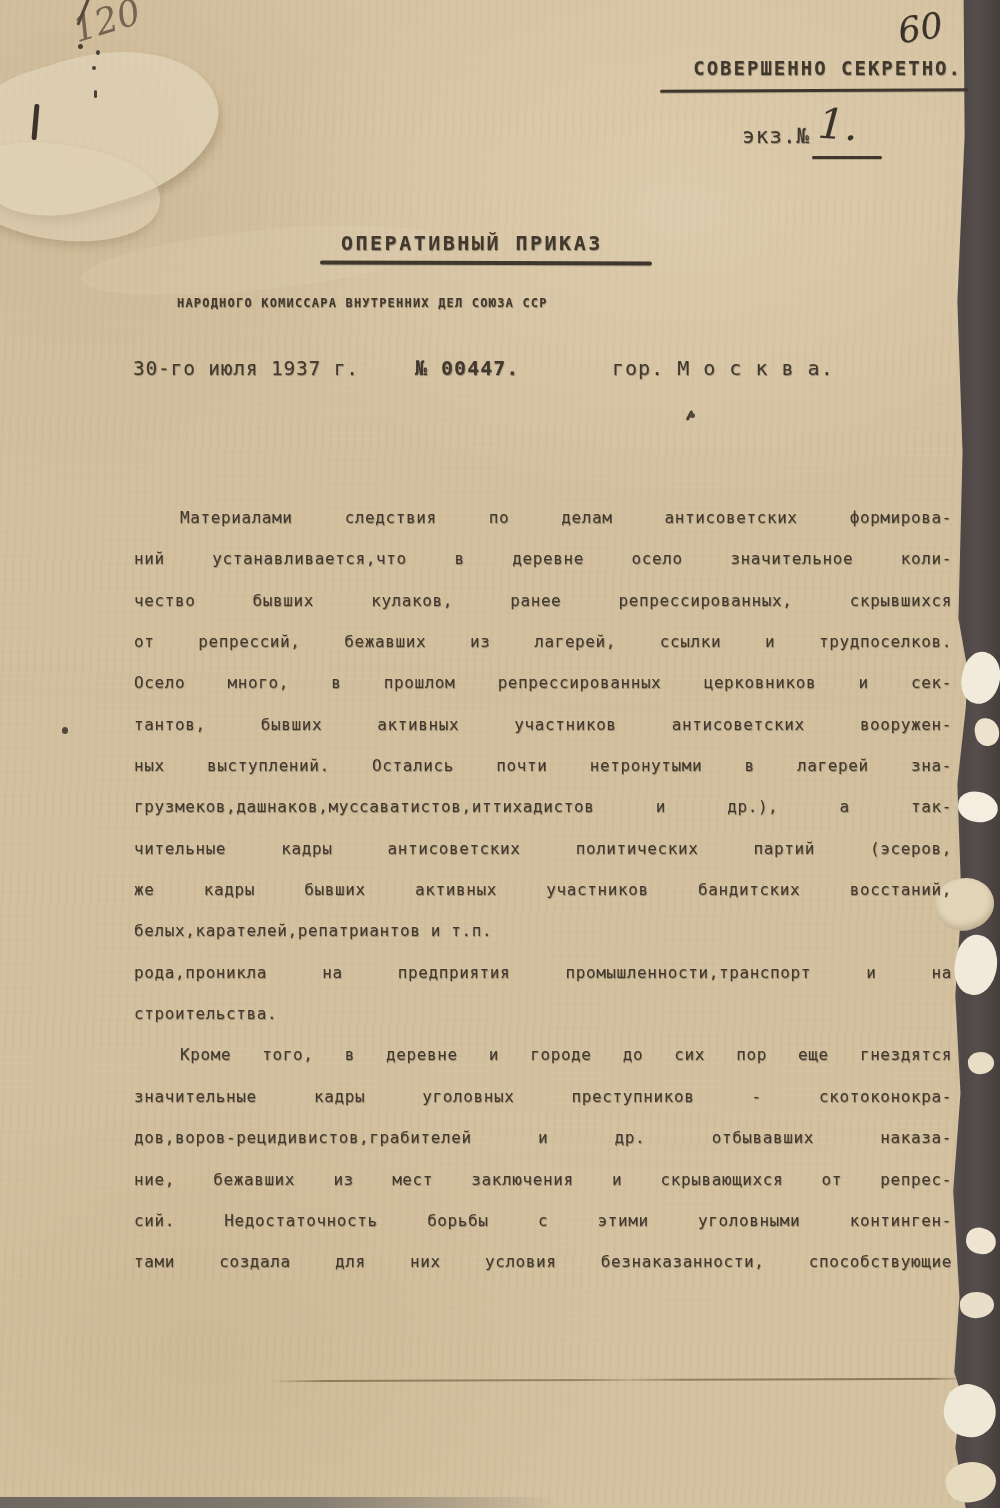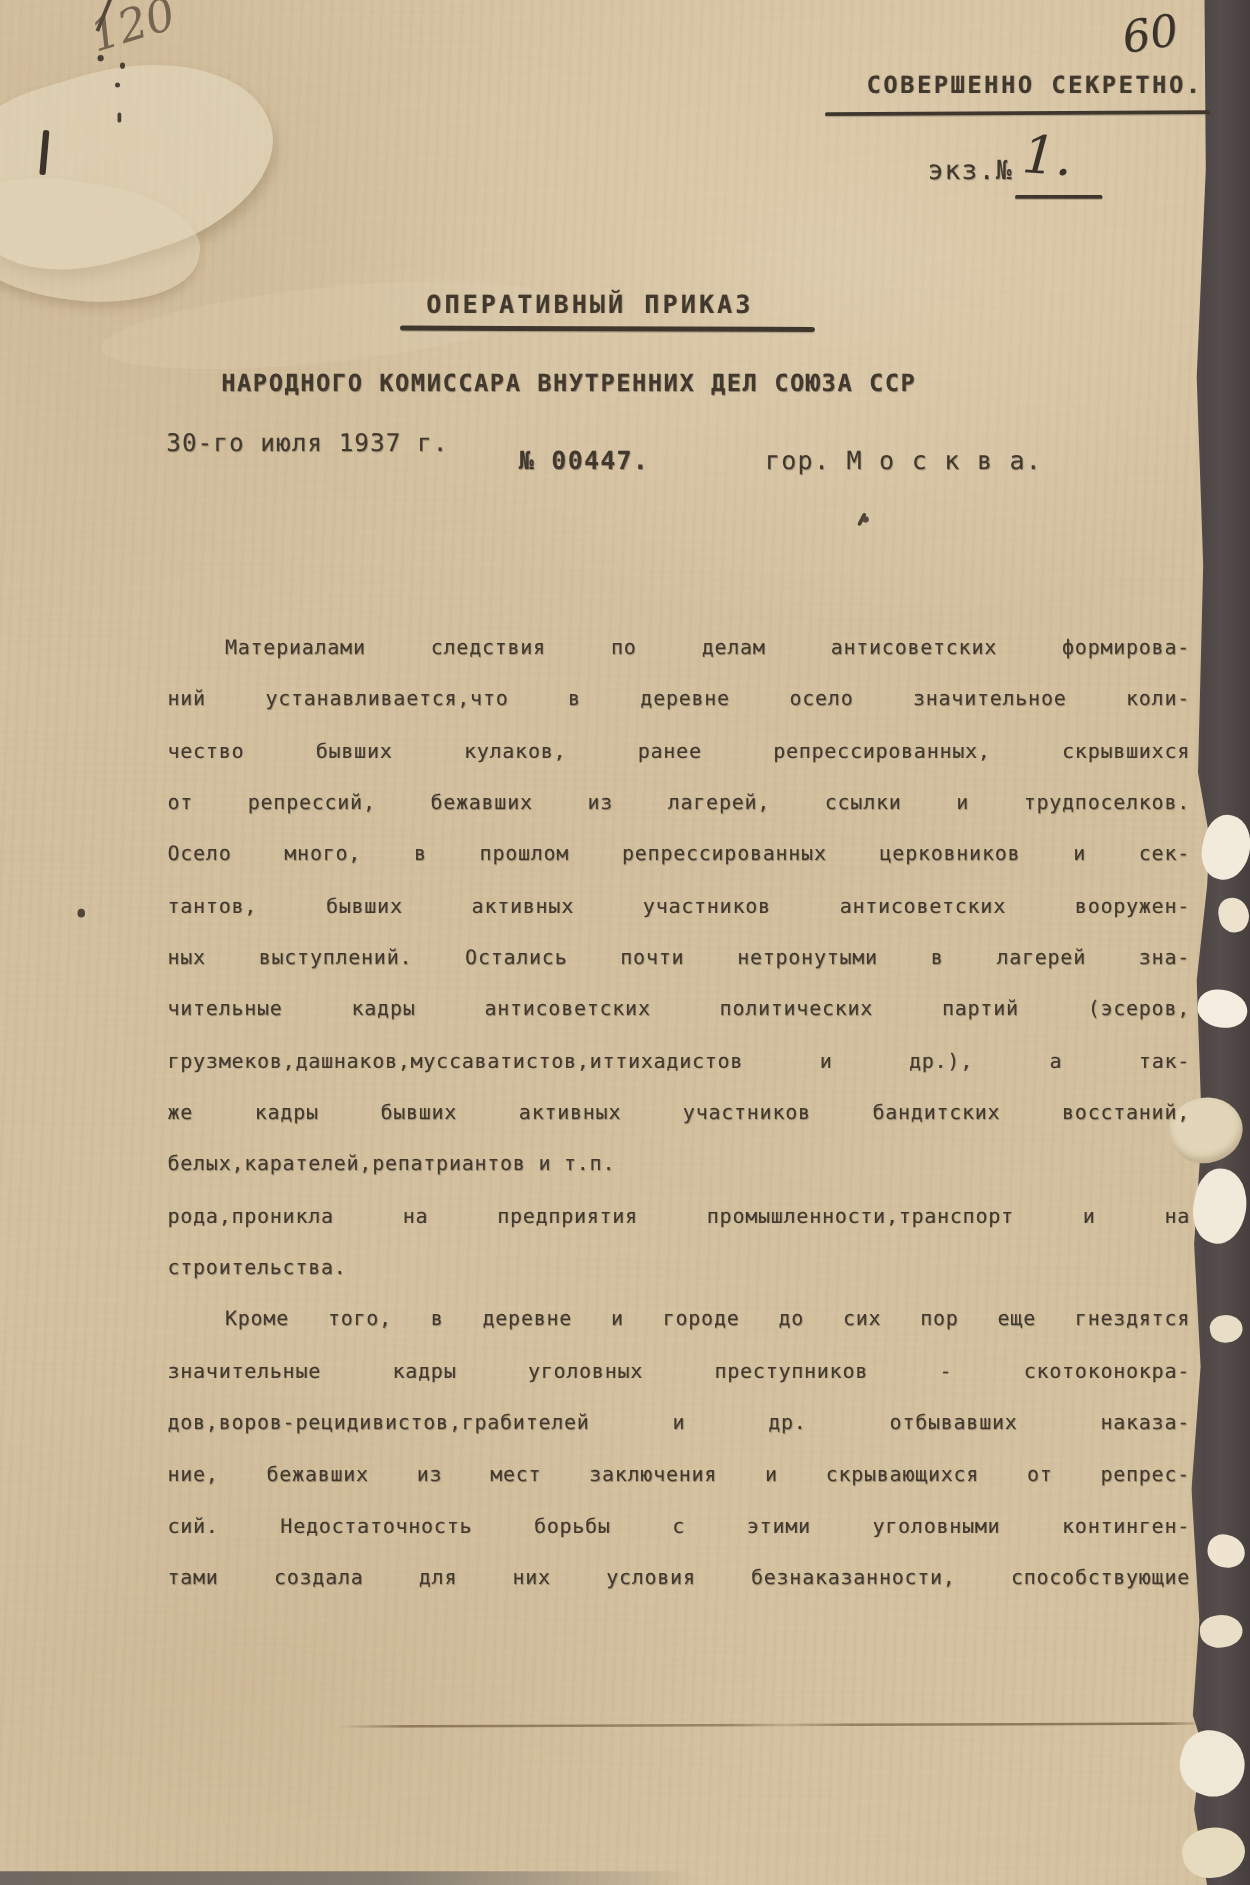--- a/index.html
+++ b/index.html
@@ -99,37 +99,37 @@
   <div class="abs typed" style="left:666px;top:57px;width:296px;text-align:right;font-size:19px;letter-spacing:2px;font-weight:bold;">СОВЕРШЕННО СЕКРЕТНО.</div>
   <div class="rule" style="left:660px;top:89px;width:308px;height:3px;transform:rotate(-0.3deg);"></div>
 
   <div class="abs typed" style="left:742px;top:124px;font-size:21px;letter-spacing:1px;">экз.№</div>
   <div class="abs hand" style="left:818px;top:100px;font-size:42px;color:#3a332b;transform:rotate(4deg);">1.</div>
   <div class="rule" style="left:812px;top:156px;width:70px;height:3px;"></div>
 
   <div class="abs typed" style="left:341px;top:231px;font-size:20px;font-weight:bold;letter-spacing:2.5px;">ОПЕРАТИВНЫЙ ПРИКАЗ</div>
   <div class="rule" style="left:320px;top:261px;width:332px;height:4px;transform:rotate(0.2deg);"></div>
 
-  <div class="abs typed" style="left:177px;top:296px;font-size:19px;font-weight:bold;letter-spacing:1.2px;">НАРОДНОГО КОМИССАРА ВНУТРЕННИХ ДЕЛ СОЮЗА ССР</div>
+  <div class="abs typed" style="left:177px;top:296px;font-size:12px;font-weight:bold;letter-spacing:1.2px;">НАРОДНОГО КОМИССАРА ВНУТРЕННИХ ДЕЛ СОЮЗА ССР</div>
 
-  <div class="abs typed" style="left:133px;top:343px;font-size:19.5px;letter-spacing:0.8px;">30-го июля 1937 г.</div>
+  <div class="abs typed" style="left:133px;top:357px;font-size:19.5px;letter-spacing:0.8px;">30-го июля 1937 г.</div>
   <div class="abs typed" style="left:415px;top:356px;font-size:20px;font-weight:bold;letter-spacing:1px;">№ 00447.</div>
   <div class="abs typed" style="left:612px;top:356px;font-size:20px;letter-spacing:1px;">гор. М о с к в а.</div>
   <div class="abs" style="left:688px;top:410px;width:3px;height:11px;background:#4a4034;border-radius:2px;transform:rotate(28deg);"></div>
 
   <div class="abs body-block">
     <div class="line indent">Материалами следствия по делам антисоветских формирова-</div>
     <div class="line">ний устанавливается,что в деревне осело значительное коли-</div>
     <div class="line">чество бывших кулаков, ранее репрессированных, скрывшихся</div>
     <div class="line">от репрессий, бежавших из лагерей, ссылки и трудпоселков.</div>
     <div class="line">Осело много, в прошлом репрессированных церковников и сек-</div>
     <div class="line">тантов, бывших активных участников антисоветских вооружен-</div>
     <div class="line">ных выступлений. Остались почти нетронутыми в лагерей зна-</div>
+    <div class="line">грузмеков,дашнаков,муссаватистов,иттихадистов и др.), а так-</div>
     <div class="line">чительные кадры антисоветских политических партий (эсеров,</div>
-    <div class="line">грузмеков,дашнаков,муссаватистов,иттихадистов и др.), а так-</div>
     <div class="line">же кадры бывших активных участников бандитских восстаний,</div>
     <div class="line noflush">белых,карателей,репатриантов и т.п.</div>
     <div class="line">рода,проникла на предприятия промышленности,транспорт и на</div>
     <div class="line noflush">строительства.</div>
     <div class="line indent">Кроме того, в деревне и городе до сих пор еще гнездятся</div>
     <div class="line">значительные кадры уголовных преступников - скотоконокра-</div>
     <div class="line">дов,воров-рецидивистов,грабителей и др. отбывавших наказа-</div>
     <div class="line">ние, бежавших из мест заключения и скрывающихся от репрес-</div>
     <div class="line">сий. Недостаточность борьбы с этими уголовными континген-</div>
     <div class="line">тами создала для них условия безнаказанности, способствующие</div>

